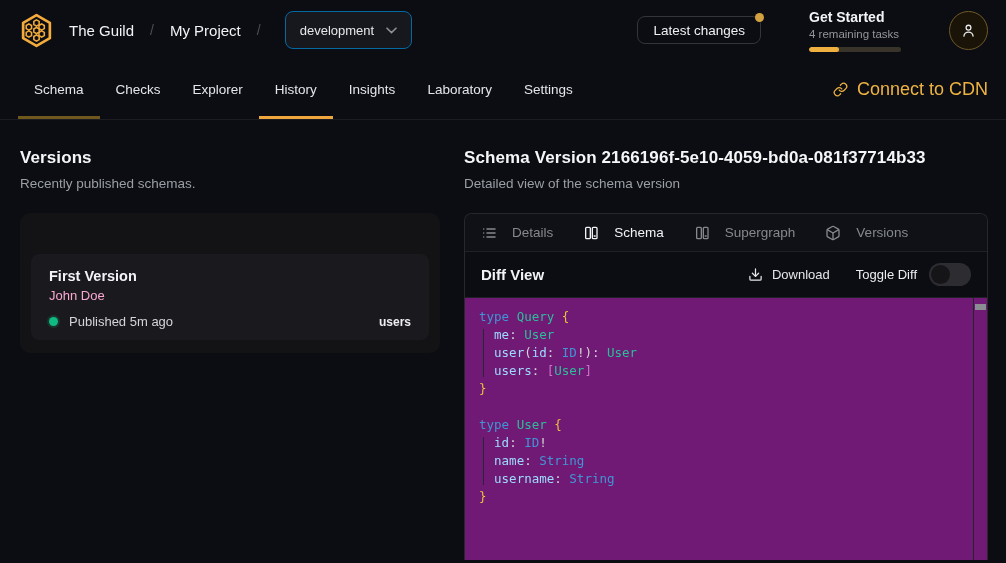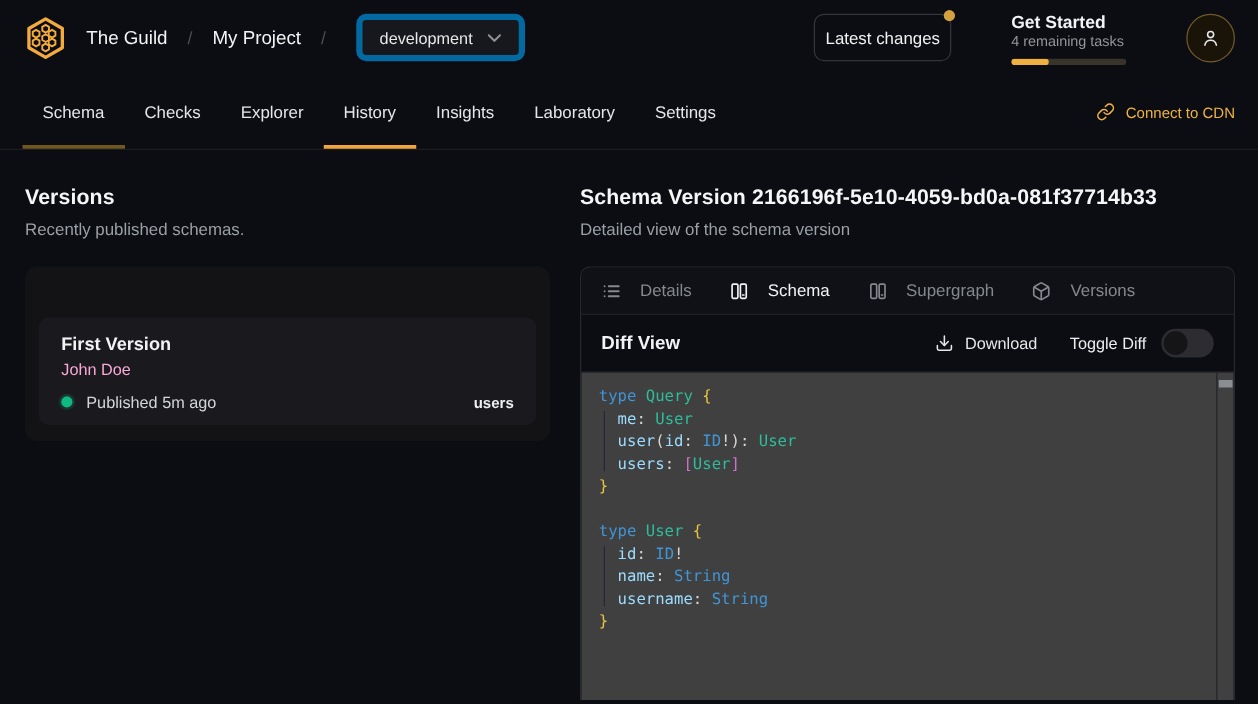--- a/index.html
+++ b/index.html
@@ -11,46 +11,46 @@
     -webkit-font-smoothing:antialiased;
   }
   svg { display:block; }
 
   
   .header { height:60px; display:flex; align-items:center; justify-content:space-between; padding:0 18px; }
   .crumbs { display:flex; align-items:center; }
   .logo { width:37px; height:37px; margin-right:14px; }
   .crumb-name { font-size:15px; font-weight:500; color:#f2f3f5; }
   .crumb-sep { color:#4c4f55; font-size:14px; margin:0 16px; }
-  .env-btn { display:flex; align-items:center; gap:12px; background:#17181d; border:5px solid #0369a1;
+  .env-btn { display:flex; align-items:center; gap:12px; background:#17181d; border:1px solid #0369a1;
              border-radius:8px; height:38px; padding:0 14px; color:#e7e8ea; font-size:13px; cursor:pointer; margin-left:8px; }
   .chev { color:#8d9096; }
 
   .header-right { display:flex; align-items:center; gap:48px; }
-  .latest-btn { position:relative; height:38px; padding:0 8px; border:1px solid #33353b; border-radius:8px;
+  .latest-btn { position:relative; height:28px; padding:0 15px; border:1px solid #33353b; border-radius:8px;
                 background:transparent; color:#f0f1f3; font-size:13.5px; font-family:inherit; cursor:pointer; }
   .notif-dot { position:absolute; top:-4px; right:-4px; width:9px; height:9px; border-radius:50%; background:#d3a13f; }
 
   .get-started { width:92px; }
   .gs-title { font-size:14px; font-weight:600; color:#f2f3f5; }
   .gs-sub { font-size:11.5px; color:#93959b; margin-top:3px; white-space:nowrap; }
   .gs-bar { margin-top:7px; height:5px; border-radius:3px; background:#39342a; overflow:hidden; }
   .gs-fill { height:100%; border-radius:3px; background:#f0b03f; width:0; }
 
   .avatar { width:39px; height:39px; border-radius:50%; border:1px solid #70592a; background:#191308;
             display:flex; align-items:center; justify-content:center; cursor:pointer; }
 
   
   .nav { height:60px; display:flex; align-items:stretch; padding:0 18px; border-bottom:1px solid #1b1d23; }
   .nav-tab { display:flex; align-items:center; padding:3px 16px 0; font-size:13.5px; color:#e4e6e9;
              border-bottom:3px solid transparent; cursor:pointer; white-space:nowrap; }
   .nav-tab.dim-underline { border-bottom-color:#6f571e; }
   .nav-tab.active { border-bottom-color:#f0a63c; }
   .nav-spacer { flex:1; }
-  .cdn-link { display:flex; align-items:center; gap:9px; color:#efb342; font-size:12px; cursor:pointer; }
+  .cdn-link { display:flex; align-items:center; gap:9px; color:#efb342; font-size:18px; cursor:pointer; }
 
   
   .main { display:flex; gap:24px; padding:28px 18px 0 20px; }
   .left-col { width:420px; flex:none; }
   .right-col { flex:1; min-width:0; }
   .section-title { font-size:17px; font-weight:700; color:#f5f6f7; letter-spacing:.1px; }
   .section-sub { font-size:13.5px; color:#9b9fa6; margin-top:8px; }
 
   .outer-card { margin-top:22px; background:#131316; border-radius:10px; height:140px; padding:41px 11px 13px; }
   .version-card { background:#1a1a1e; border-radius:8px; height:86px; padding:14px 18px 0; cursor:pointer; }
@@ -72,21 +72,21 @@
 
   .diff-row { height:46px; flex:none; display:flex; align-items:center; padding:0 16px; border-bottom:1px solid #1f2127; }
   .diff-title { font-size:15px; font-weight:700; color:#f2f3f5; }
   .diff-actions { margin-left:auto; display:flex; align-items:center; gap:26px; }
   .download { display:flex; align-items:center; gap:9px; font-size:13px; color:#e6e7e9; cursor:pointer; }
   .toggle-wrap { display:flex; align-items:center; gap:12px; }
   .toggle-label { font-size:13px; color:#eceef0; }
   .switch { width:42px; height:23px; border-radius:12px; background:#2c2c31; position:relative; cursor:pointer; }
   .switch .knob { position:absolute; top:2px; left:2px; width:19px; height:19px; border-radius:50%; background:#151518; }
 
-  .code-area { position:relative; flex:1; background:#404040; padding:10px 16px 0 14px;
+  .code-area { position:relative; flex:1; background:#701a75; padding:10px 16px 0 14px;
                font-family:"DejaVu Sans Mono", monospace; font-size:12.5px; line-height:18px; overflow:hidden; }
   .code-line { white-space:pre; min-height:18px; }
   .tok-k { color:#4095d6; }
   .tok-t { color:#2ebd9b; }
   .tok-f { color:#9cdcfe; }
   .tok-p { color:#d6d6d6; }
   .tok-b { color:#e8c43c; }
   .tok-m { color:#cd72c8; }
   .tok-w { color:#d6d6d6; }
   .indent-guide { position:absolute; width:1px; background:#242833; left:18px; }

